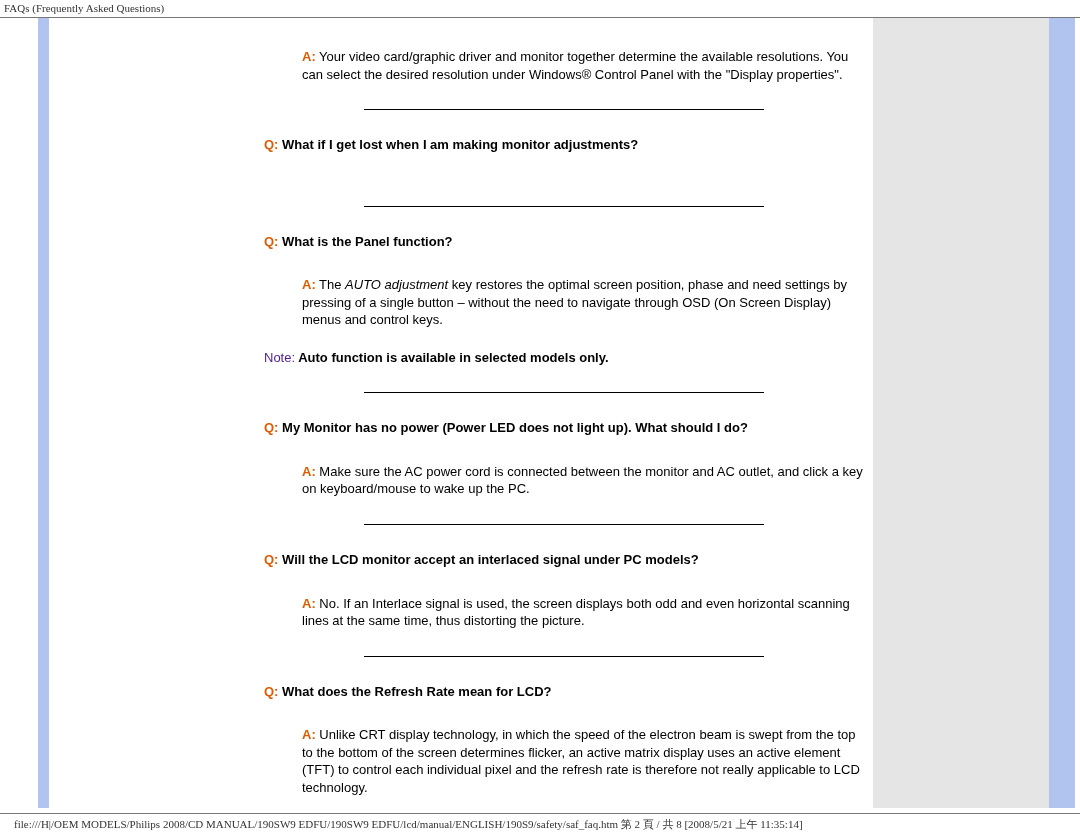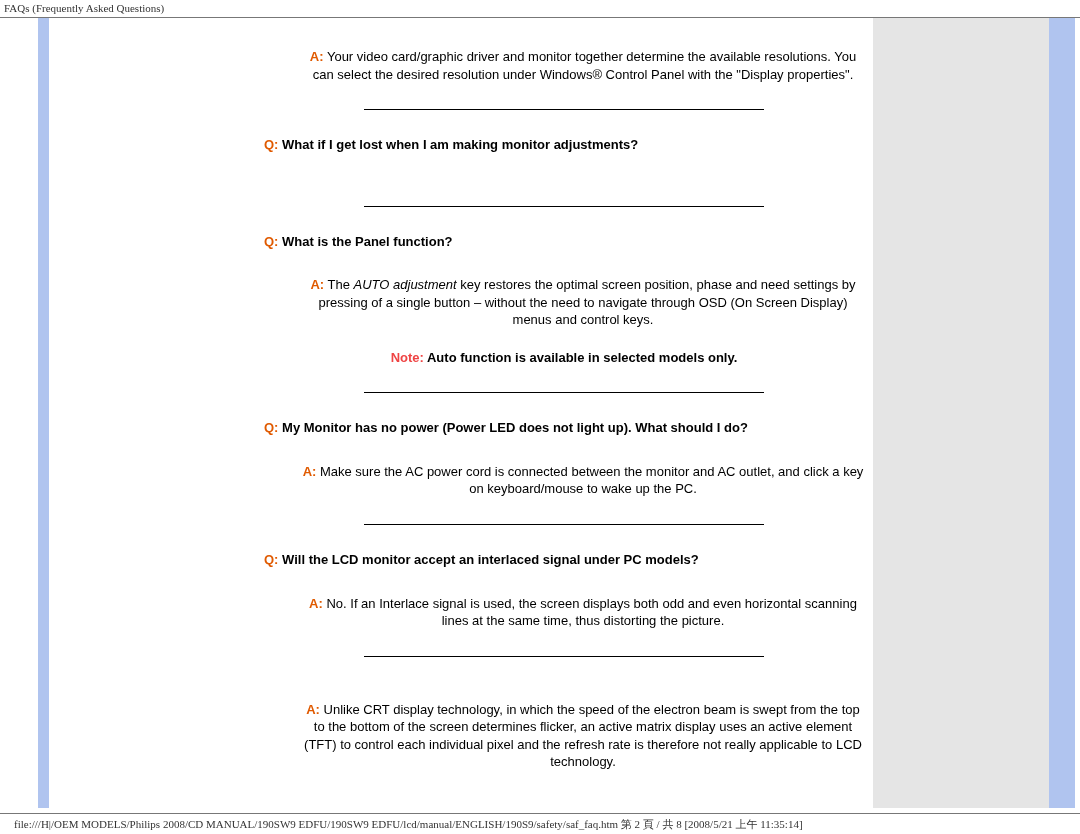--- a/index.html
+++ b/index.html
@@ -50,30 +50,29 @@
   .content {
     position: relative;
     margin-left: 250px;
     width: 600px;
     padding-top: 30px;
   }
   .answer-block {
     margin-left: 38px;
     margin-bottom: 8px;
     line-height: 1.35;
-    text-align: center;
   }
   .q-line {
     margin-bottom: 8px;
     font-weight: bold;
     line-height: 1.35;
   }
   .q-prefix { color: #e05a00; font-weight: bold; }
   .a-prefix { color: #e05a00; font-weight: bold; }
-  .note-prefix { color: #ef4444; font-weight: bold; }
+  .note-prefix { color: #4c1d95; font-weight: normal; }
   .note-text { font-weight: bold; }
   .sep {
     border: none;
     border-top: 1.5px solid #000;
     width: 400px;
     margin: 26px auto 26px auto;
   }
   .ital { font-style: italic; }
   .footer-bar {
     font-family: "Times New Roman", serif;
@@ -145,20 +144,23 @@
       <div class="q-line">
         <span class="q-prefix">Q:</span><span> Will the LCD monitor accept an interlaced signal under PC models?</span>
       </div>
       <div style="height:18px"></div>
       <div class="answer-block">
         <span class="a-prefix">A:</span><span> No. If an Interlace signal is used, the screen displays both odd and even horizontal scanning lines at the same time, thus distorting the picture.</span>
       </div>
 
       <hr class="sep">
 
+      <div class="q-line">
+        <span class="q-prefix">Q:</span><span> What does the Refresh Rate mean for LCD?</span>
+      </div>
       <div style="height:18px"></div>
       <div class="answer-block">
         <span class="a-prefix">A:</span><span> Unlike CRT display technology, in which the speed of the electron beam is swept from the top to the bottom of the screen determines flicker, an active matrix display uses an active element (TFT) to control each individual pixel and the refresh rate is therefore not really applicable to LCD technology.</span>
       </div>
 
     </div>
   </div>
 
   <div class="footer-bar">file:///H|/OEM MODELS/Philips 2008/CD MANUAL/190SW9 EDFU/190SW9 EDFU/lcd/manual/ENGLISH/190S9/safety/saf_faq.htm 第 2 頁 / 共 8 [2008/5/21 上午 11:35:14]</div>
 </div>

